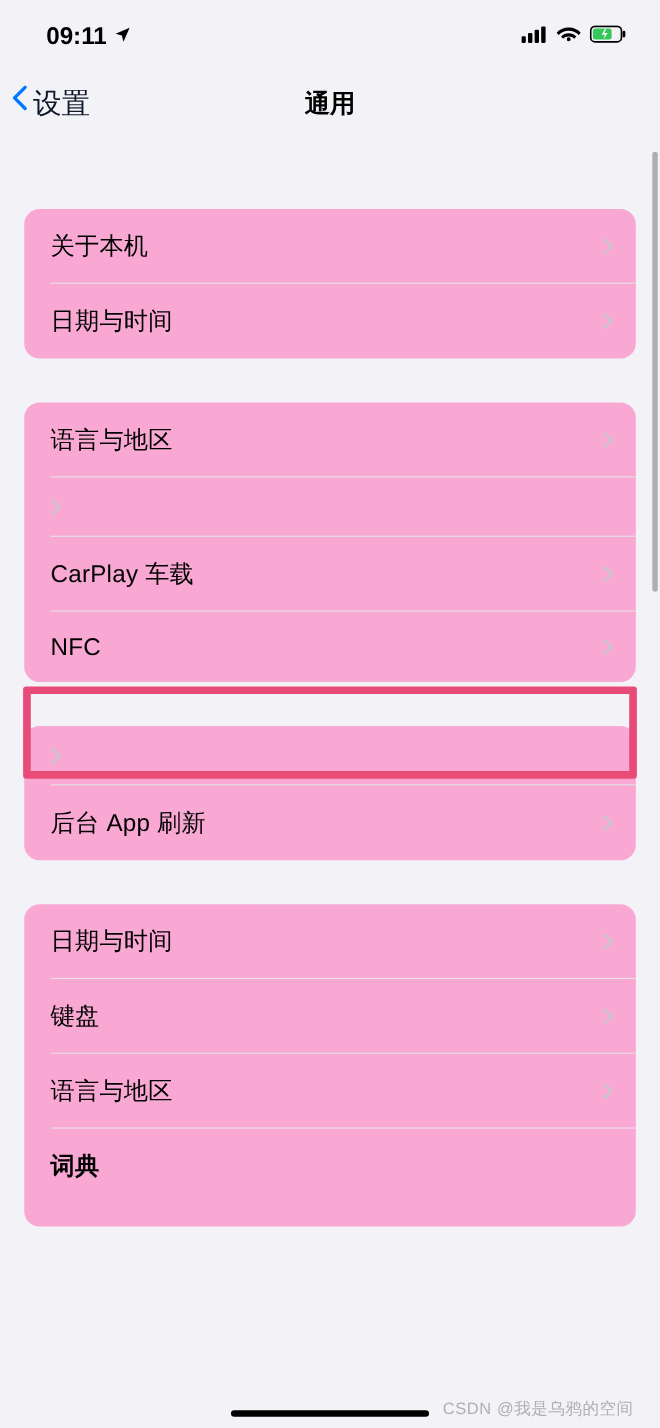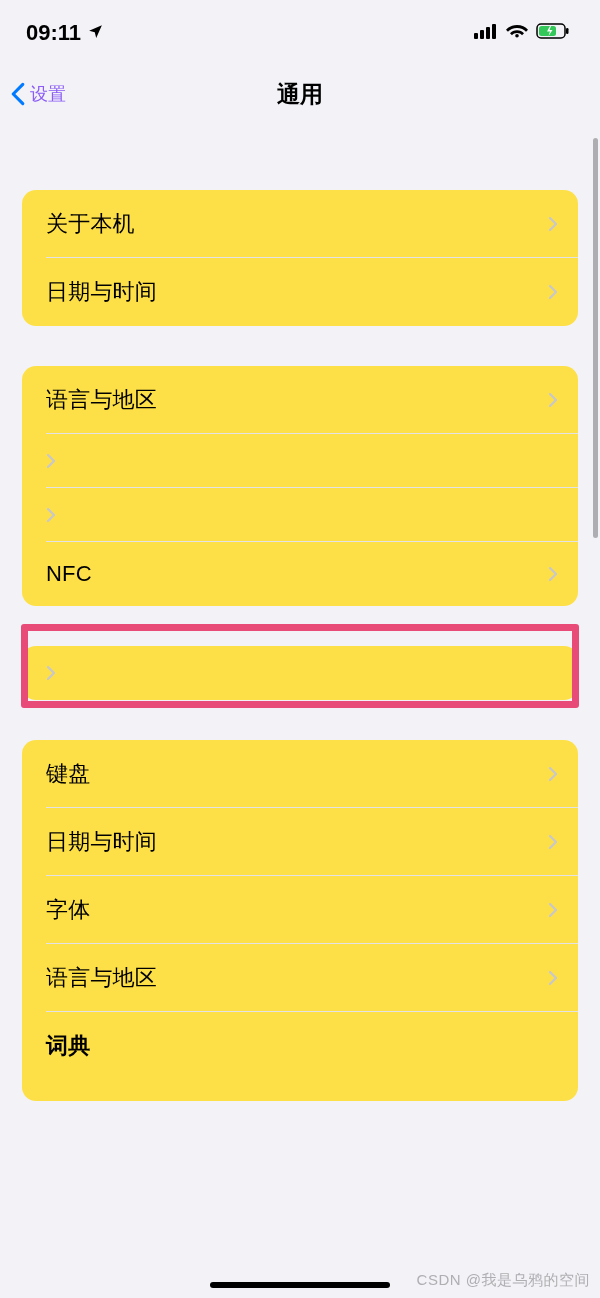--- a/index.html
+++ b/index.html
@@ -14,21 +14,21 @@
       background: #f2f2f7;
       font-family: -apple-system, "SF Pro Text", "Helvetica Neue", Arial, "PingFang SC", "Hiragino Sans GB", sans-serif;
       position: relative;
       overflow: hidden;
     }
     
     .status-bar {
       display: flex;
       justify-content: space-between;
       align-items: center;
-      padding: 18px 30px 12px 26px;
+      padding: 18px 30px 12px 42px;
       height: 60px;
     }
     .status-left {
       display: flex;
       align-items: center;
       gap: 6px;
       font-size: 22px;
       font-weight: 600;
       color: #000;
     }
@@ -43,41 +43,41 @@
     
     .nav-bar {
       display: flex;
       align-items: center;
       padding: 18px 12px 24px 12px;
       position: relative;
       height: 74px;
     }
     .back-button {
       display: flex;
-      color: #8b5cf6;
-      font-size: 18px;
+      color: #0f172a;
+      font-size: 26px;
       gap: 4px;
       position: absolute;
       left: 10px;
     }
     .back-chevron {
       display: inline-flex;
     }
     .nav-title {
       font-size: 23px;
       font-weight: 600;
       color: #000;
       margin: 0 auto;
     }
     
     .content {
       padding: 0 22px;
     }
     .settings-group {
-      background: #fde047;
+      background: #f9a8d4;
       border-radius: 14px;
       margin-top: 40px;
       overflow: hidden;
     }
     .settings-group.first {
       margin-top: 56px;
     }
     .settings-row {
       display: flex;
       align-items: center;
@@ -133,21 +133,21 @@
       transform: translateX(-50%);
       width: 180px;
       height: 6px;
       background: #000;
       border-radius: 3px;
     }
     
     .watermark {
       position: absolute;
       bottom: 8px;
-      right: 10px;
+      right: 24px;
       font-size: 15px;
       color: rgba(120,120,120,0.55);
       letter-spacing: 0.5px;
     }
     
     .partial-row {
       padding-bottom: 40px !important;
       font-weight: bold;
     }
   </style>
@@ -231,20 +231,21 @@
         </span>
     </div>
     <div class="settings-row">
       <span class="chevron-right">
           <svg width="10" height="16" viewBox="0 0 10 16" fill="none" stroke="#c7c7cc" stroke-width="2.2" stroke-linecap="round" stroke-linejoin="round">
             <polyline points="2,2 8,8 2,14"></polyline>
           </svg>
         </span>
     </div>
     <div class="settings-row">
+      <span class="row-label">CarPlay 车载</span>
       <span class="chevron-right">
           <svg width="10" height="16" viewBox="0 0 10 16" fill="none" stroke="#c7c7cc" stroke-width="2.2" stroke-linecap="round" stroke-linejoin="round">
             <polyline points="2,2 8,8 2,14"></polyline>
           </svg>
         </span>
     </div>
     <div class="settings-row">
       <span class="row-label">NFC</span>
       <span class="chevron-right">
           <svg width="10" height="16" viewBox="0 0 10 16" fill="none" stroke="#c7c7cc" stroke-width="2.2" stroke-linecap="round" stroke-linejoin="round">
@@ -255,41 +256,41 @@
   </div>
 
   <div class="settings-group">
     <div class="settings-row">
       <span class="chevron-right">
           <svg width="10" height="16" viewBox="0 0 10 16" fill="none" stroke="#c7c7cc" stroke-width="2.2" stroke-linecap="round" stroke-linejoin="round">
             <polyline points="2,2 8,8 2,14"></polyline>
           </svg>
         </span>
     </div>
+    <div class="settings-row">
+      <span class="row-label">后台 App 刷新</span>
+      <span class="chevron-right">
+          <svg width="10" height="16" viewBox="0 0 10 16" fill="none" stroke="#c7c7cc" stroke-width="2.2" stroke-linecap="round" stroke-linejoin="round">
+            <polyline points="2,2 8,8 2,14"></polyline>
+          </svg>
+        </span>
+    </div>
   </div>
 
   <div class="settings-group">
     <div class="settings-row">
+      <span class="row-label">日期与时间</span>
+      <span class="chevron-right">
+          <svg width="10" height="16" viewBox="0 0 10 16" fill="none" stroke="#c7c7cc" stroke-width="2.2" stroke-linecap="round" stroke-linejoin="round">
+            <polyline points="2,2 8,8 2,14"></polyline>
+          </svg>
+        </span>
+    </div>
+    <div class="settings-row">
       <span class="row-label">键盘</span>
-      <span class="chevron-right">
-          <svg width="10" height="16" viewBox="0 0 10 16" fill="none" stroke="#c7c7cc" stroke-width="2.2" stroke-linecap="round" stroke-linejoin="round">
-            <polyline points="2,2 8,8 2,14"></polyline>
-          </svg>
-        </span>
-    </div>
-    <div class="settings-row">
-      <span class="row-label">日期与时间</span>
-      <span class="chevron-right">
-          <svg width="10" height="16" viewBox="0 0 10 16" fill="none" stroke="#c7c7cc" stroke-width="2.2" stroke-linecap="round" stroke-linejoin="round">
-            <polyline points="2,2 8,8 2,14"></polyline>
-          </svg>
-        </span>
-    </div>
-    <div class="settings-row">
-      <span class="row-label">字体</span>
       <span class="chevron-right">
           <svg width="10" height="16" viewBox="0 0 10 16" fill="none" stroke="#c7c7cc" stroke-width="2.2" stroke-linecap="round" stroke-linejoin="round">
             <polyline points="2,2 8,8 2,14"></polyline>
           </svg>
         </span>
     </div>
     <div class="settings-row">
       <span class="row-label">语言与地区</span>
       <span class="chevron-right">
           <svg width="10" height="16" viewBox="0 0 10 16" fill="none" stroke="#c7c7cc" stroke-width="2.2" stroke-linecap="round" stroke-linejoin="round">

